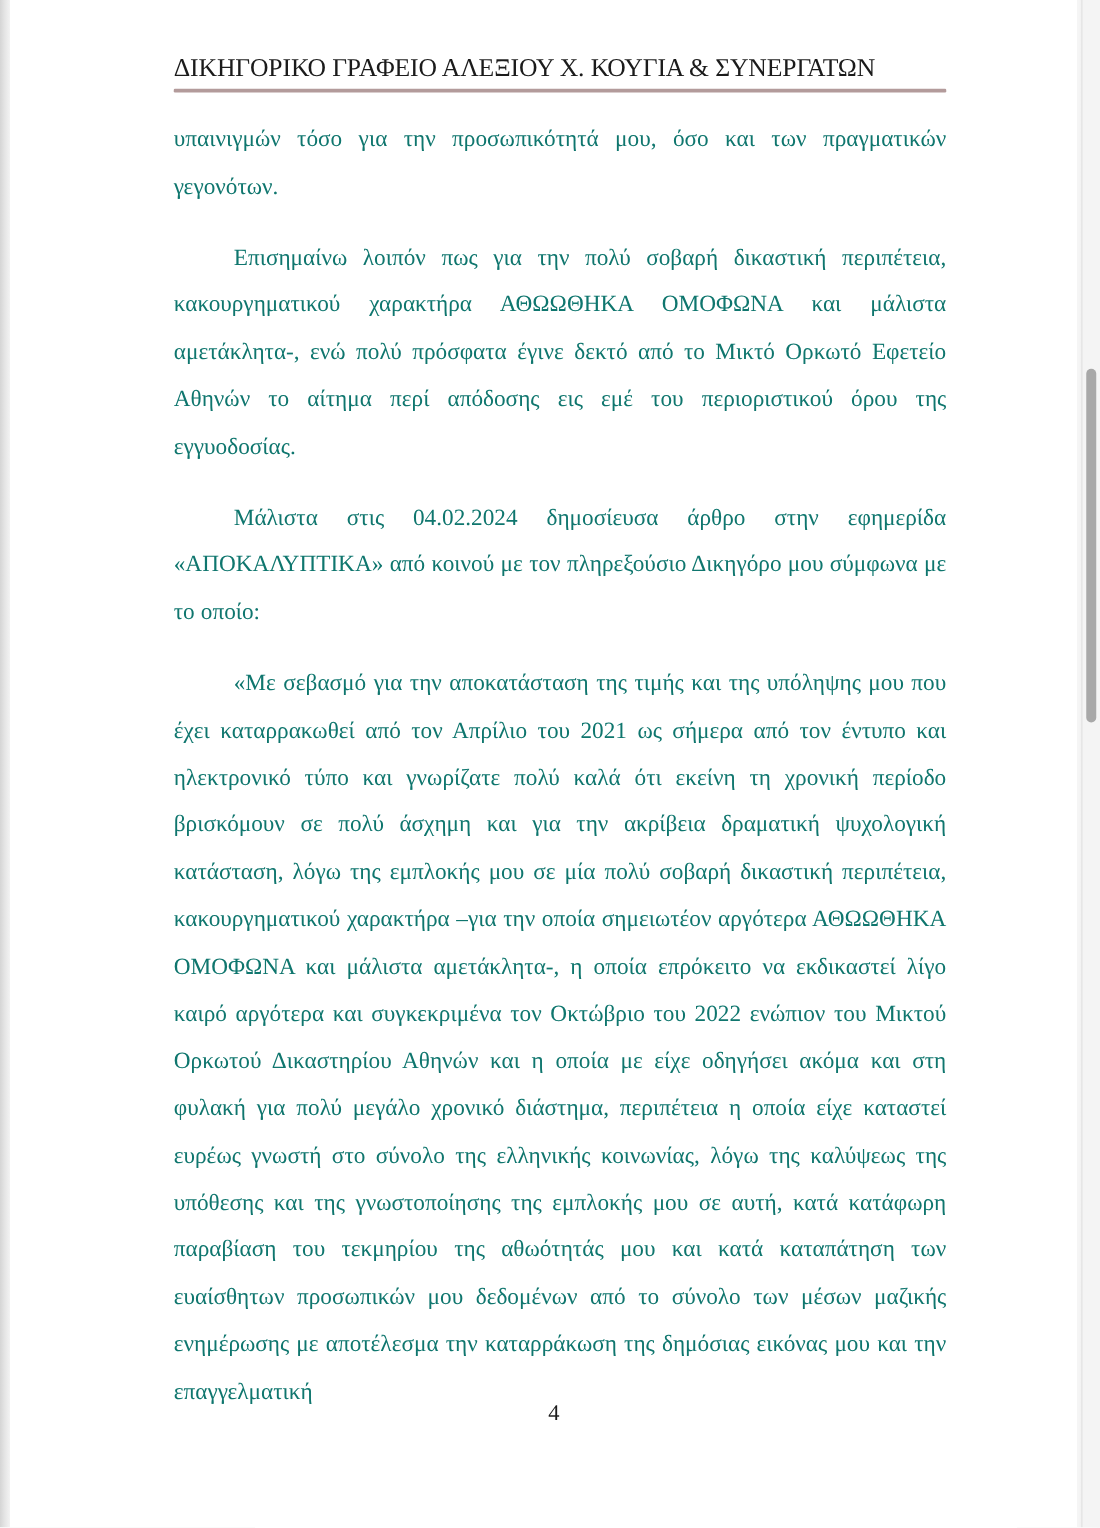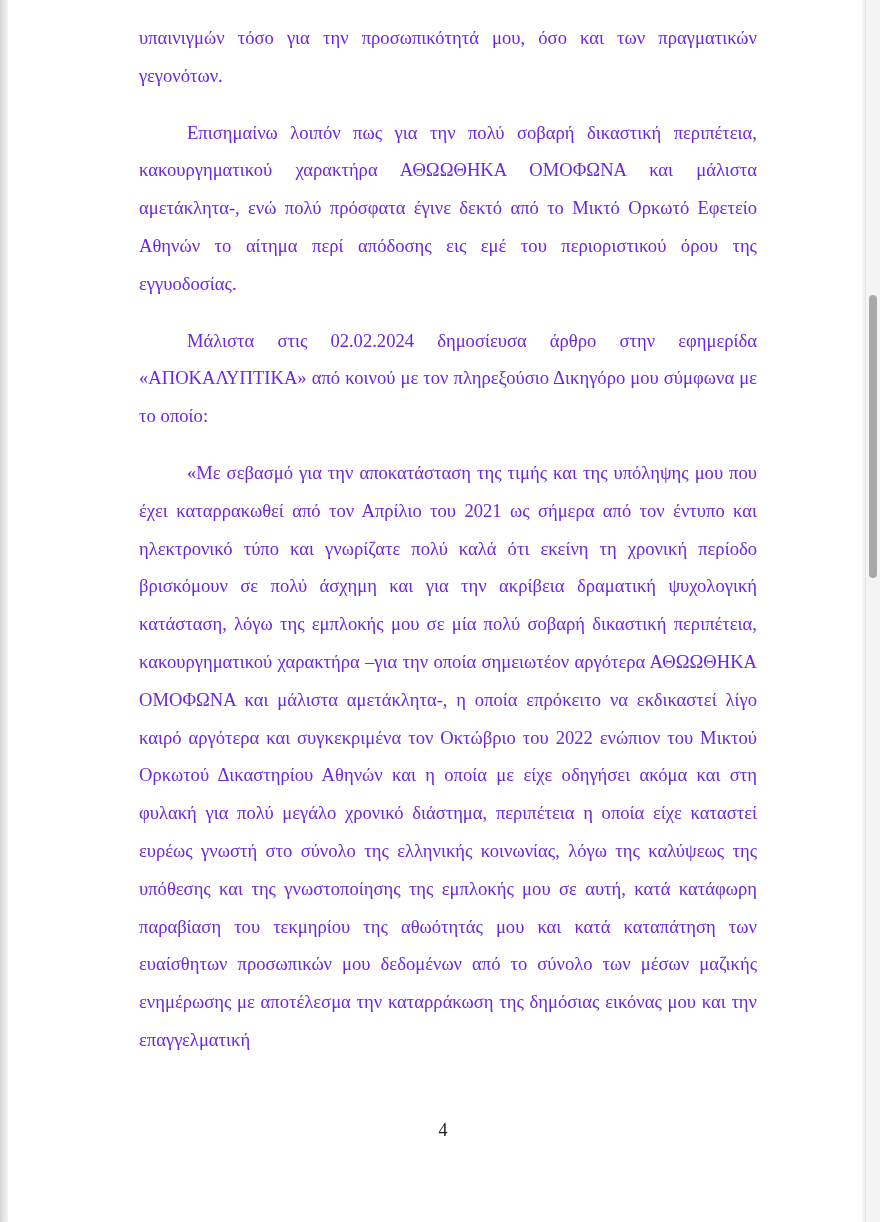--- a/index.html
+++ b/index.html
@@ -75,21 +75,21 @@
   
   .doc-body {
     margin-top: 19px;
   }
 
   .para {
     text-align: justify;
     text-justify: inter-word;
     font-size: 18.6px;
     line-height: 37.8px;
-    color: #6d28d9;
+    color: #0f766e;
     margin: 0;
     hyphens: none;
     word-spacing: 0.2px;
   }
   .para + .para {
     margin-top: 19px;
   }
   .para.indent {
     text-indent: 48px;
   }
@@ -142,28 +142,32 @@
 <body>
 
 <div class="viewer">
 
   <div class="viewer-edge-left"></div>
 
   <div class="page">
 
     <div class="page-inner">
 
+      <div class="doc-header">
+        <div class="doc-header-title">ΔΙΚΗΓΟΡΙΚΟ ΓΡΑΦΕΙΟ ΑΛΕΞΙΟΥ Χ. ΚΟΥΓΙΑ &amp; ΣΥΝΕΡΓΑΤΩΝ</div>
+        <div class="doc-header-rule" style="background: rgb(179, 155, 155);"></div>
+      </div>
 
       <div class="doc-body">
 
         <p class="para nostretch">υπαινιγμών τόσο για την προσωπικότητά μου, όσο και των πραγματικών γεγονότων.</p>
 
         <p class="para bold indent nostretch">Επισημαίνω λοιπόν πως για την πολύ σοβαρή δικαστική περιπέτεια, κακουργηματικού χαρακτήρα ΑΘΩΩΘΗΚΑ ΟΜΟΦΩΝΑ και μάλιστα αμετάκλητα-, ενώ πολύ πρόσφατα έγινε δεκτό από το Μικτό Ορκωτό Εφετείο Αθηνών το αίτημα περί απόδοσης εις εμέ του περιοριστικού όρου της εγγυοδοσίας.</p>
 
-        <p class="para indent nostretch">Μάλιστα στις 02.02.2024 δημοσίευσα άρθρο στην εφημερίδα «ΑΠΟΚΑΛΥΠΤΙΚΑ» από κοινού με τον πληρεξούσιο Δικηγόρο μου σύμφωνα με το οποίο:</p>
+        <p class="para indent nostretch">Μάλιστα στις 04.02.2024 δημοσίευσα άρθρο στην εφημερίδα «ΑΠΟΚΑΛΥΠΤΙΚΑ» από κοινού με τον πληρεξούσιο Δικηγόρο μου σύμφωνα με το οποίο:</p>
 
         <p class="para indent">«Με σεβασμό για την αποκατάσταση της τιμής και της υπόληψης μου που έχει καταρρακωθεί  από τον Απρίλιο του 2021 ως σήμερα από τον έντυπο και ηλεκτρονικό τύπο και γνωρίζατε πολύ καλά ότι εκείνη τη χρονική περίοδο βρισκόμουν σε πολύ άσχημη και για την ακρίβεια δραματική ψυχολογική κατάσταση, λόγω της εμπλοκής μου σε μία πολύ σοβαρή δικαστική περιπέτεια, κακουργηματικού χαρακτήρα –για την οποία σημειωτέον αργότερα ΑΘΩΩΘΗΚΑ ΟΜΟΦΩΝΑ και μάλιστα αμετάκλητα-, η οποία επρόκειτο να εκδικαστεί λίγο καιρό αργότερα και συγκεκριμένα τον Οκτώβριο του 2022 ενώπιον του Μικτού Ορκωτού Δικαστηρίου Αθηνών και η οποία με είχε οδηγήσει ακόμα και στη φυλακή για πολύ μεγάλο χρονικό διάστημα, περιπέτεια η οποία είχε καταστεί ευρέως γνωστή στο σύνολο της ελληνικής κοινωνίας, λόγω της καλύψεως της υπόθεσης και της γνωστοποίησης της εμπλοκής μου σε αυτή, κατά κατάφωρη παραβίαση του τεκμηρίου της αθωότητάς μου και κατά καταπάτηση των ευαίσθητων προσωπικών μου δεδομένων από το σύνολο των μέσων μαζικής ενημέρωσης  με αποτέλεσμα την καταρράκωση της δημόσιας εικόνας μου και την επαγγελματική</p>
 
       </div>
     </div>
 
     <div class="page-number">4</div>
   </div>
 
   <div class="viewer-edge-right"></div>

